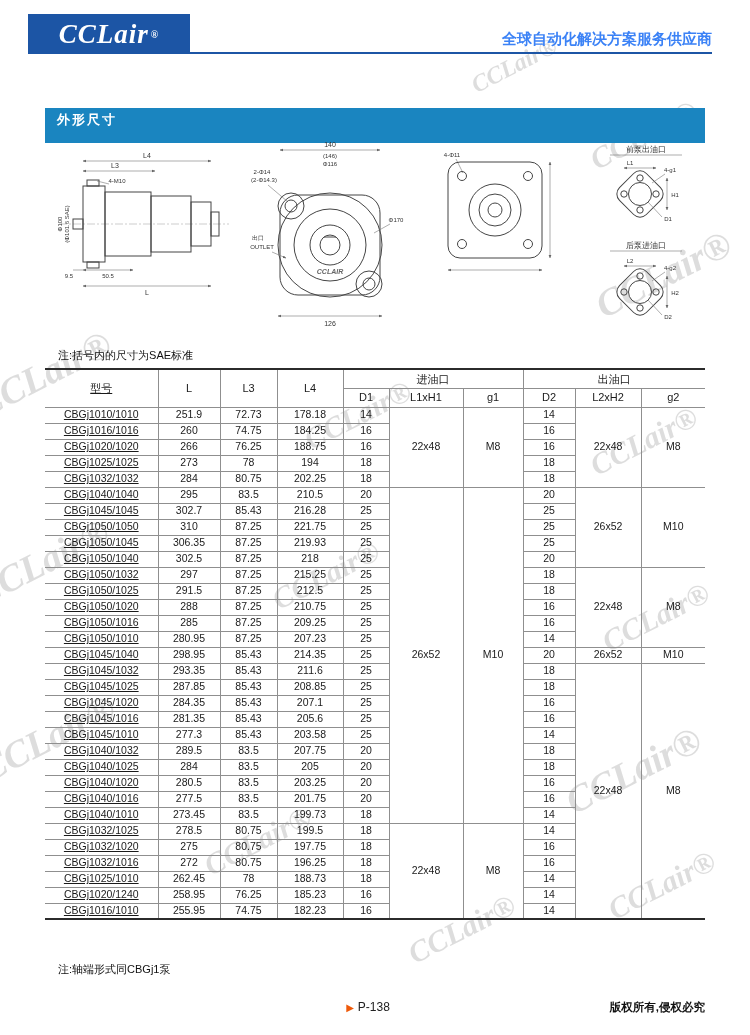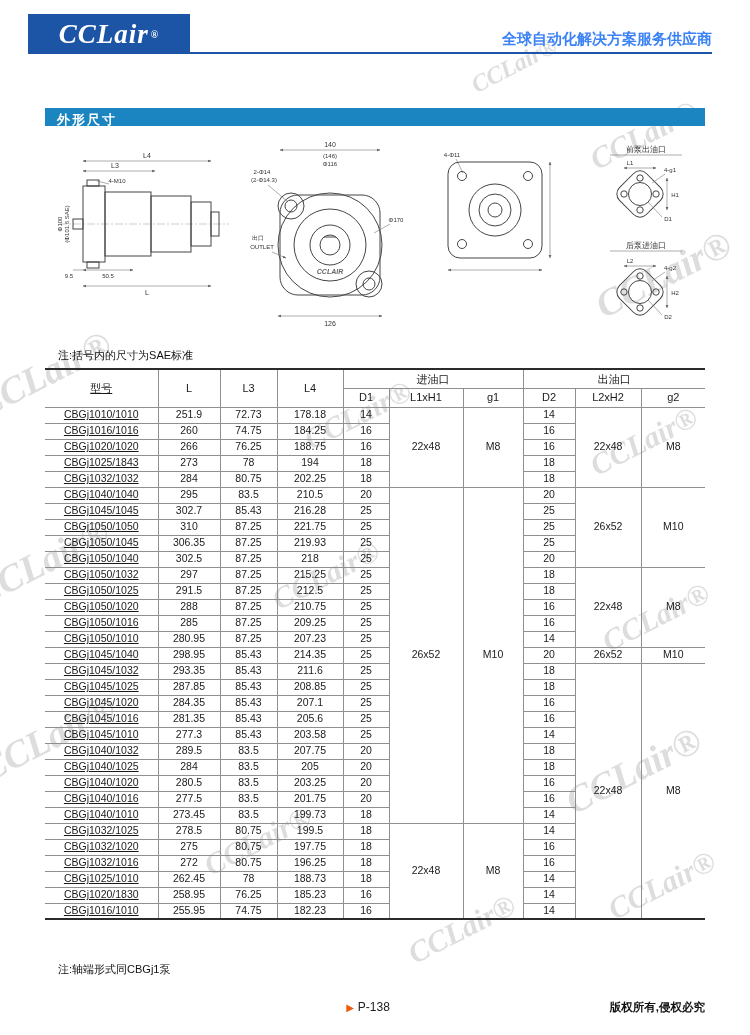--- a/index.html
+++ b/index.html
@@ -16,21 +16,21 @@
   .hdr { position:absolute; top:14px; left:28px; right:38px; height:40px; }
   .hdr-rule { position:absolute; left:160px; right:0; bottom:0; height:2px; background:#1c55a5; }
   .logo-box { position:absolute; left:0; top:0; width:162px; height:40px; background:#1c55a5; color:#fff;
     display:flex; align-items:center; justify-content:center; font-family:"Liberation Serif",serif;
     font-style:italic; font-weight:bold; font-size:27px; letter-spacing:1px; }
   .logo-reg { font-size:10px; vertical-align:super; margin-left:2px; font-style:normal; }
   .tagline { position:absolute; right:0; bottom:5px; color:#3b82f6; font-weight:bold; font-size:15px; }
 
   .doc-title { position:absolute; top:76px; left:0; right:0; text-align:center; font-size:19px; font-weight:bold; color:#111; }
 
-  .section-bar { position:absolute; top:108px; left:45px; width:660px; height:18px; background:#1a85c0;
+  .section-bar { position:absolute; top:108px; left:45px; width:660px; height:35px; background:#1a85c0;
     color:#fff; font-size:13px; font-weight:bold; line-height:23px; padding-left:12px; letter-spacing:2px; }
 
   .drawings { position:absolute; top:136px; left:45px; width:660px; height:208px; }
 
   .note-top { position:absolute; top:348px; left:58px; font-size:11px; color:#111; }
   .note-bottom { position:absolute; top:962px; left:58px; font-size:11px; color:#111; }
 
   .tbl-wrap { position:absolute; top:368px; left:45px; width:660px; }
   #spec-table { border-collapse:collapse; table-layout:fixed; width:660px; font-size:10.5px; color:#1a1a1a;
     border-top:2px solid #2b2b2b; border-bottom:2px solid #2b2b2b; }
@@ -261,21 +261,21 @@
             </tr>
             <tr>
               <td class="no-l">CBGj1020/1020</td>
               <td>266</td>
               <td>76.25</td>
               <td>188.75</td>
               <td>16</td>
               <td>16</td>
             </tr>
             <tr>
-              <td class="no-l">CBGj1025/1843</td>
+              <td class="no-l">CBGj1025/1025</td>
               <td>273</td>
               <td>78</td>
               <td>194</td>
               <td>18</td>
               <td>18</td>
             </tr>
             <tr>
               <td class="no-l">CBGj1032/1032</td>
               <td>284</td>
               <td>80.75</td>
@@ -489,21 +489,21 @@
             </tr>
             <tr>
               <td class="no-l">CBGj1025/1010</td>
               <td>262.45</td>
               <td>78</td>
               <td>188.73</td>
               <td>18</td>
               <td>14</td>
             </tr>
             <tr>
-              <td class="no-l">CBGj1020/1830</td>
+              <td class="no-l">CBGj1020/1240</td>
               <td>258.95</td>
               <td>76.25</td>
               <td>185.23</td>
               <td>16</td>
               <td>14</td>
             </tr>
             <tr>
               <td class="no-l">CBGj1016/1010</td>
               <td>255.95</td>
               <td>74.75</td>

